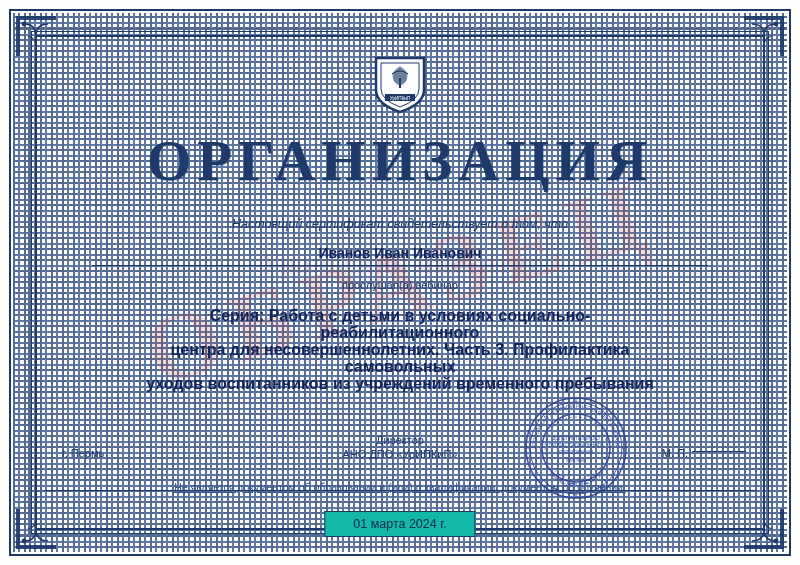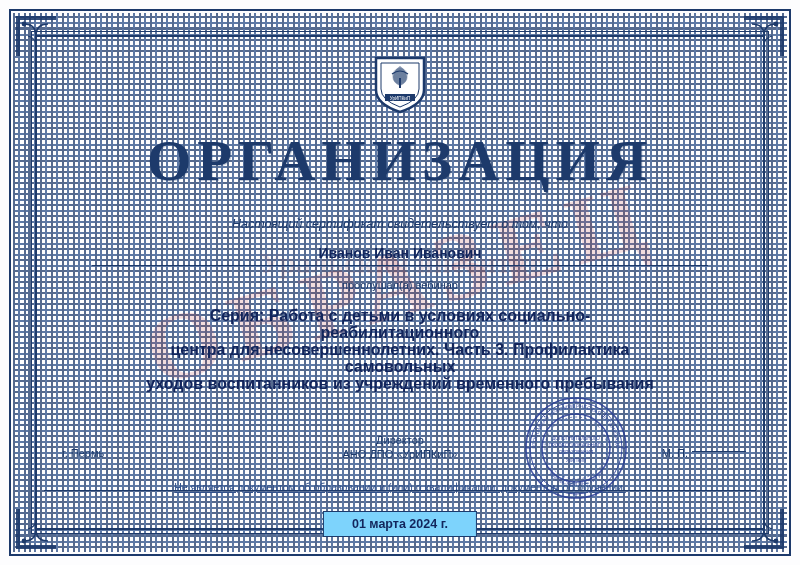--- a/index.html
+++ b/index.html
@@ -238,23 +238,23 @@
     border-bottom: 1px solid #1d3a6b;
   }
 
   .date-box {
     position: absolute;
     left: 50%;
     transform: translateX(-50%);
     bottom: -16px;
     padding: 5px 28px;
     border: 1px solid #1d3a6b;
-    background: #7dd3fc;
+    background: #14b8a6;
     color: #12255c;
-    font-weight: bold;
+    font-weight: normal;
     font-size: 12.5px;
   }
 </style>
 </head>
 <body>
 
 <div class="certificate">
 
   <div class="border-outer"></div>
   <div class="border-ornament"></div>

